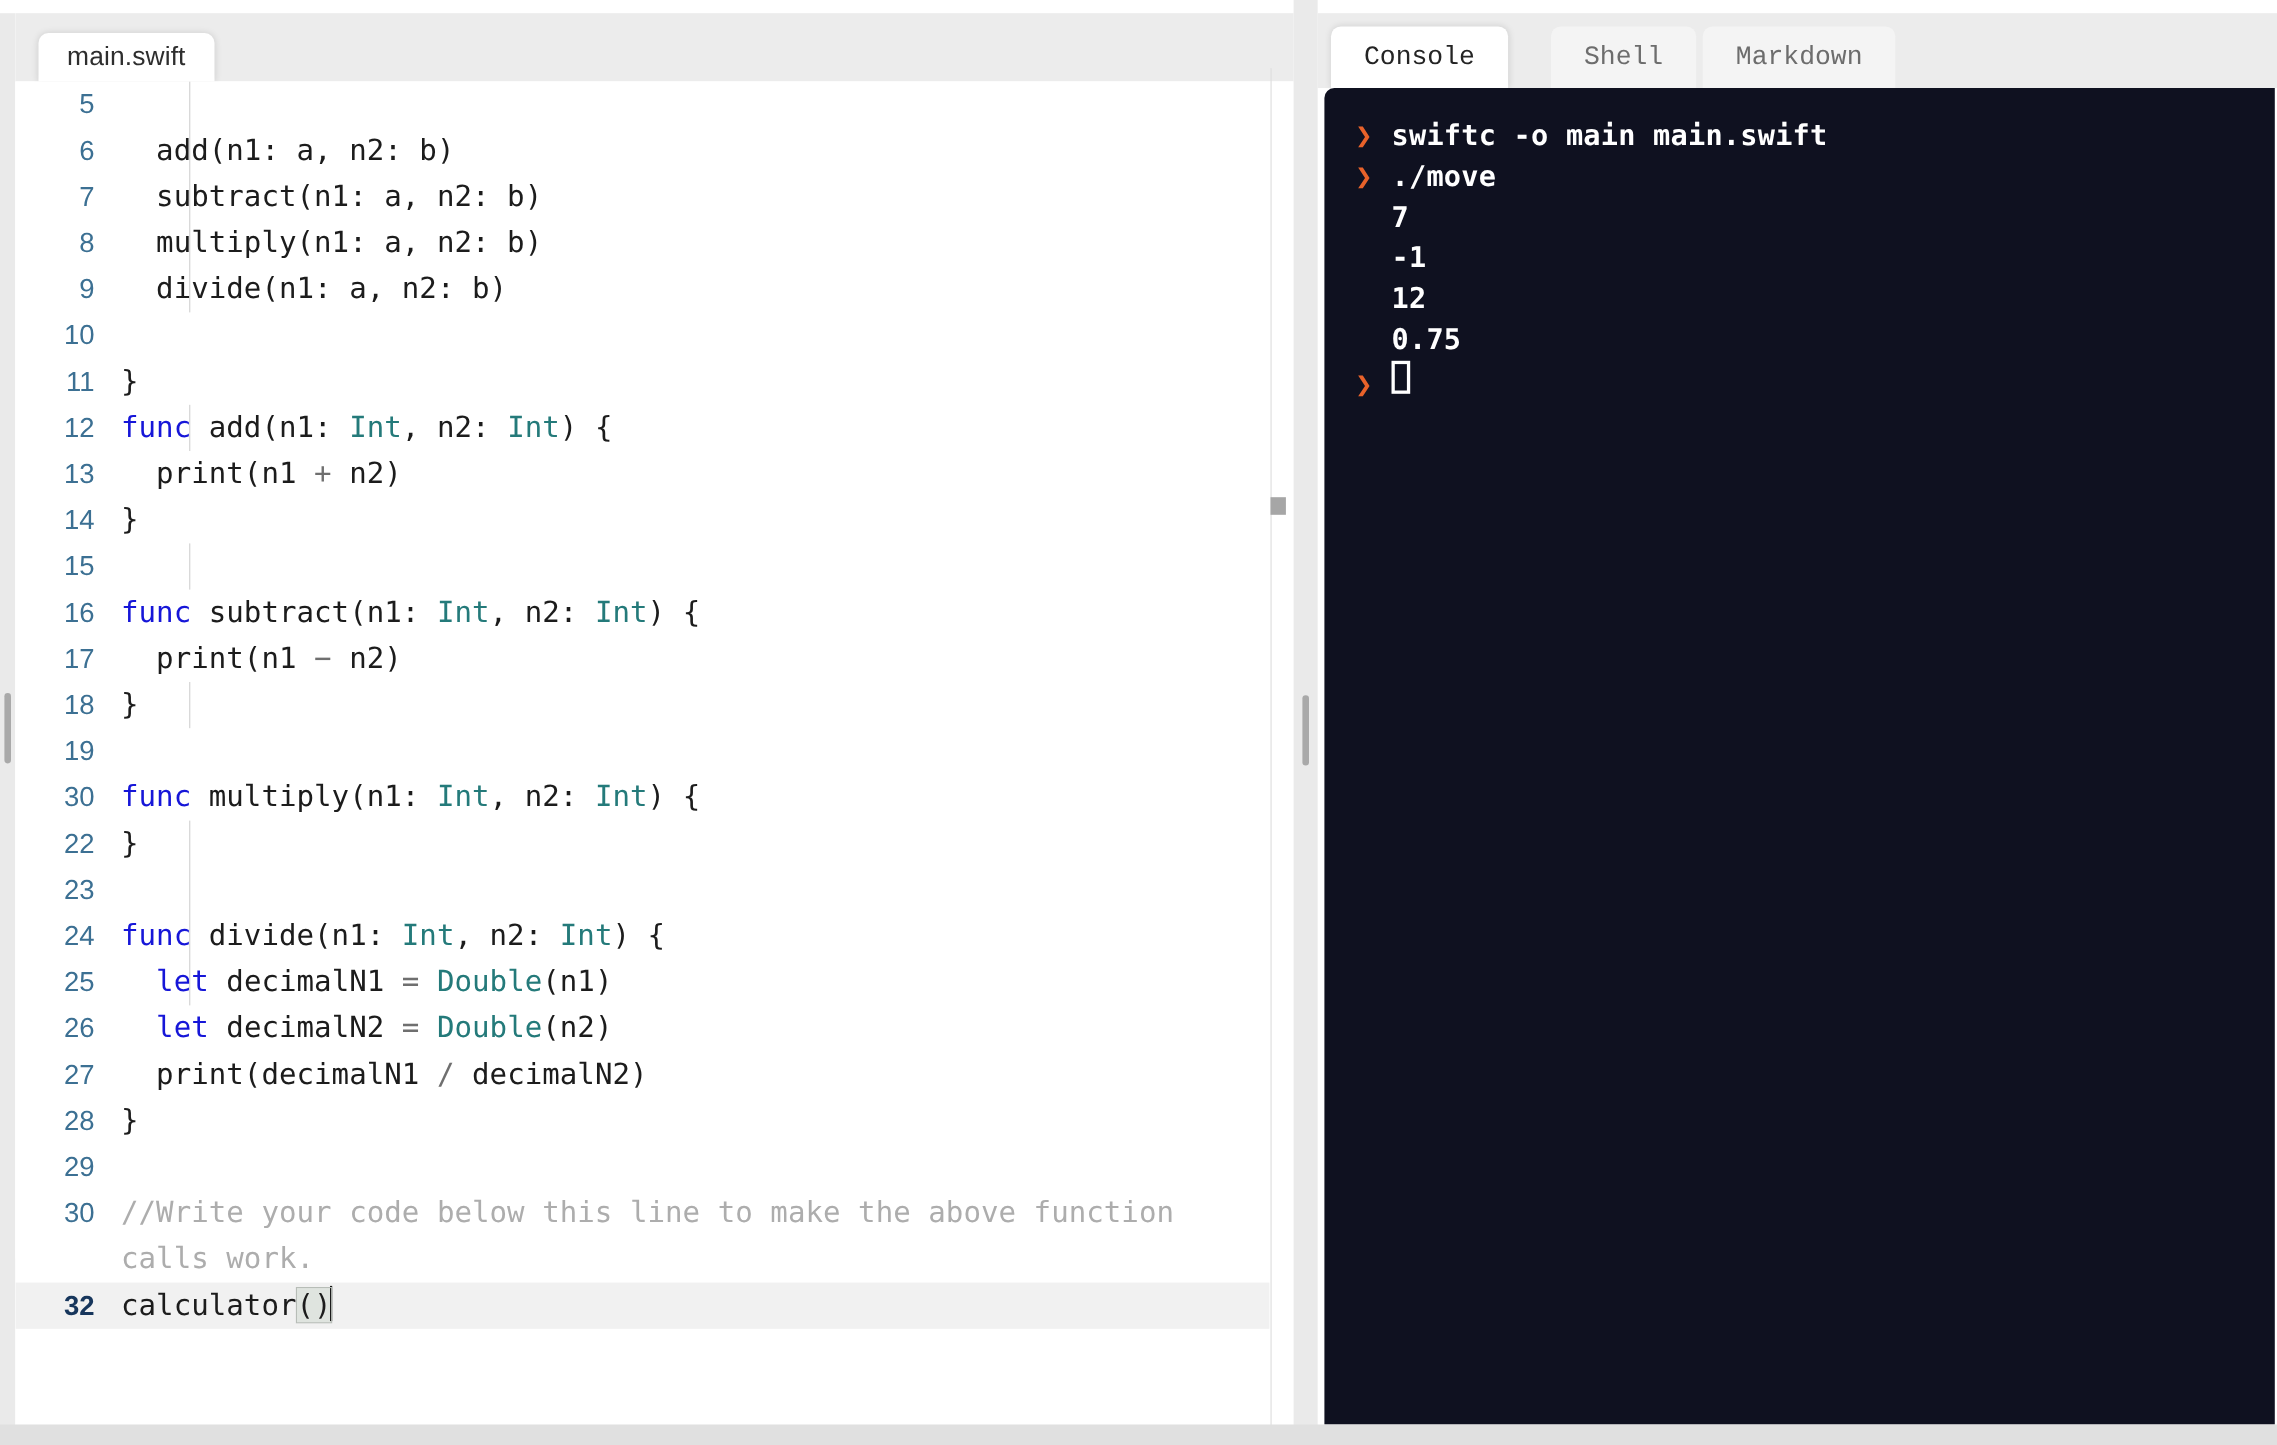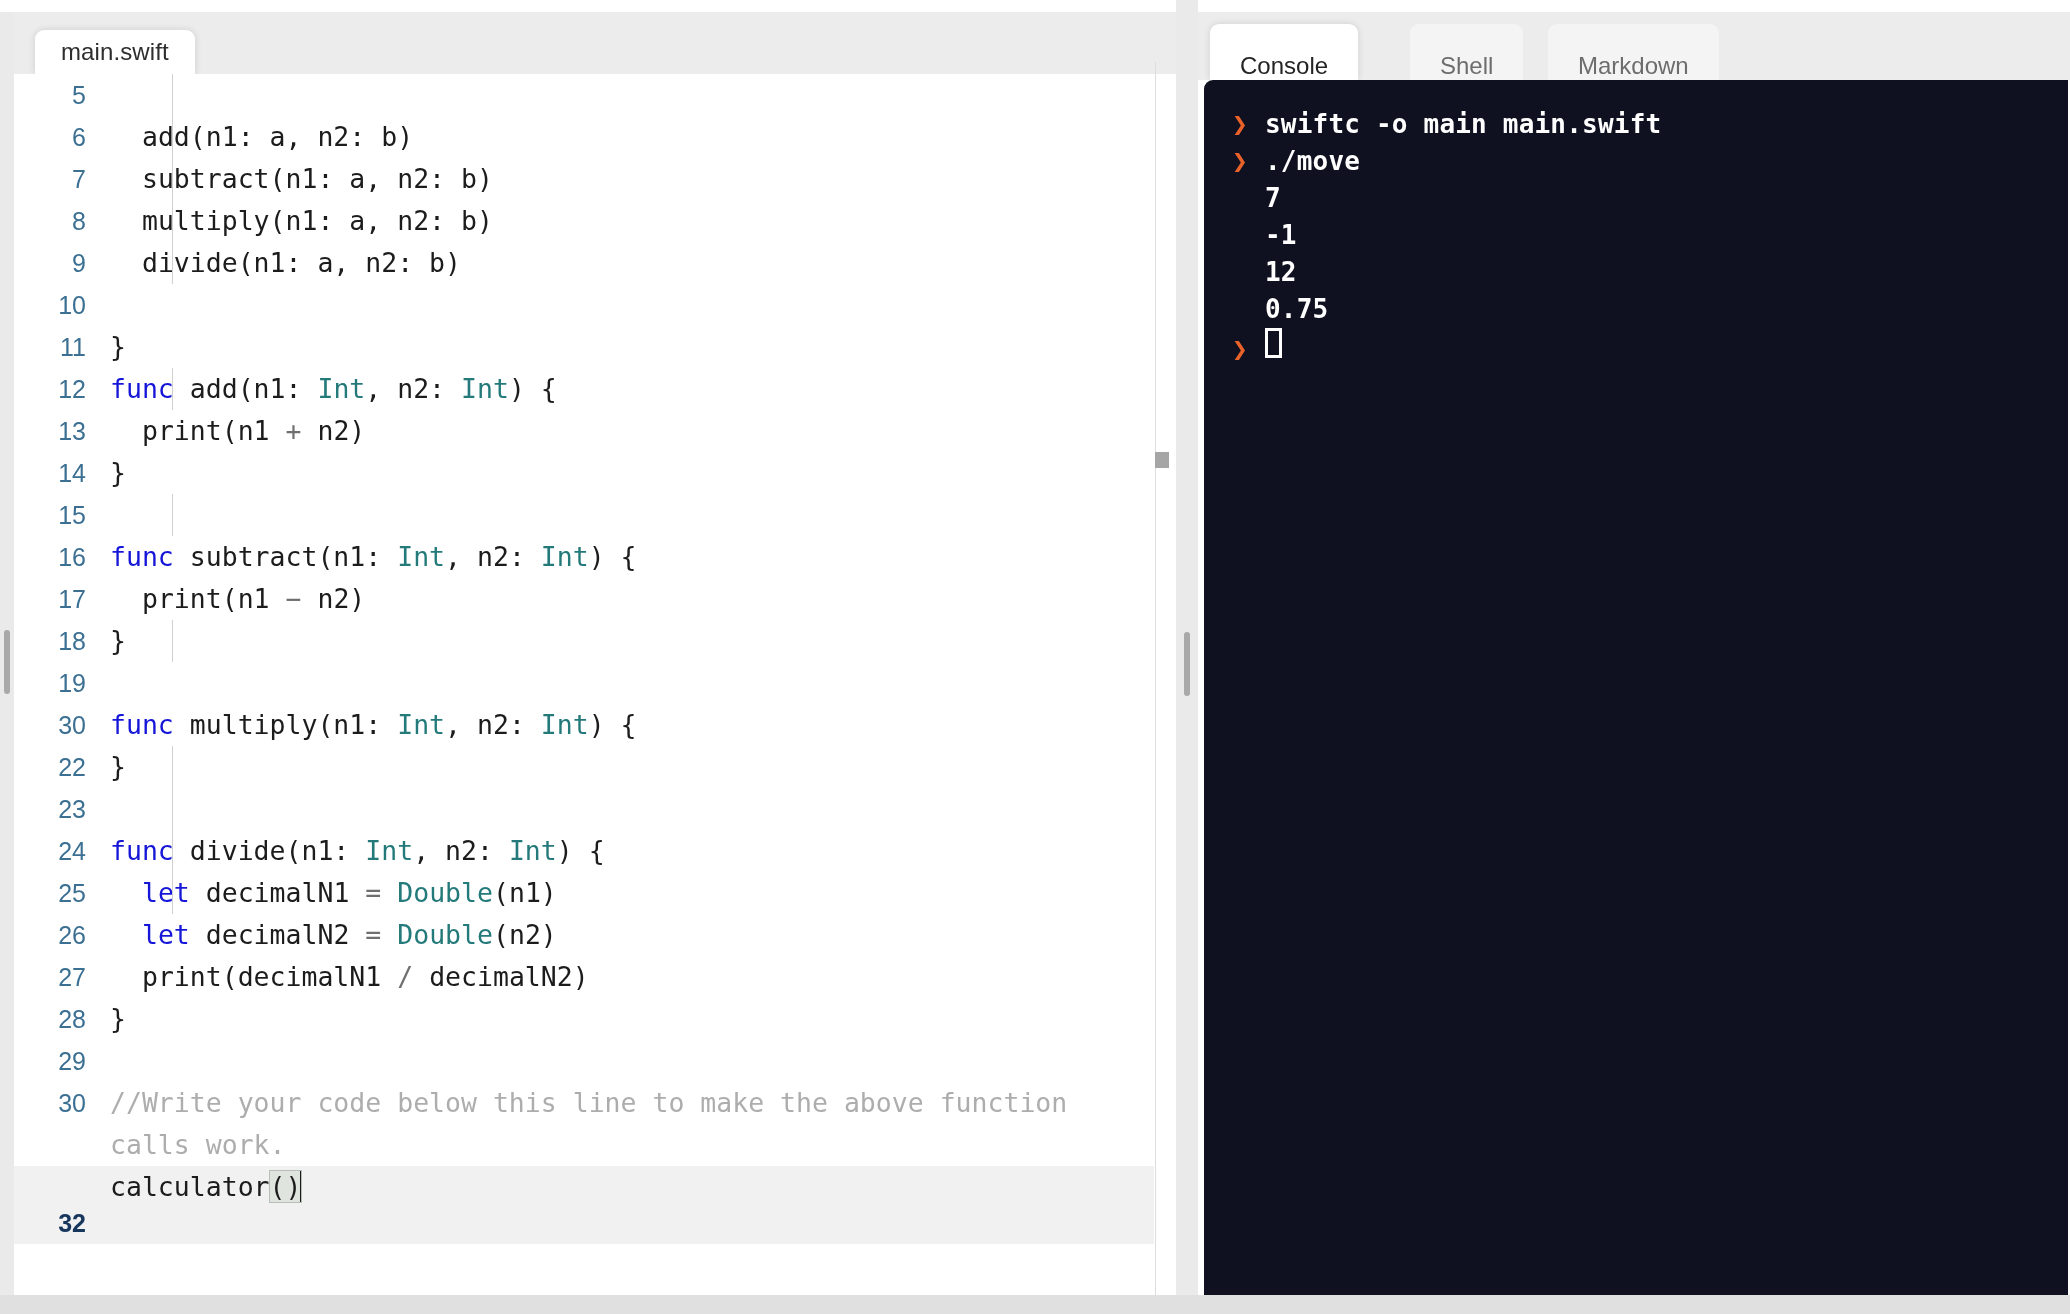--- a/index.html
+++ b/index.html
@@ -90,21 +90,21 @@
   .ln {
     flex: 0 0 96px;
     text-align: right;
     padding-right: 24px;
     color: #3c7093;
     font-family: "Liberation Sans", sans-serif;
     font-size: 25px;
     line-height: 42px;
     user-select: none;
   }
-  .code-line.active .ln { color: #17365c; font-weight: 600; margin-top: 36px; }
+  .code-line.active .ln { color: #17365c; font-weight: 600; }
 
   .lt {
     flex: 1 1 auto;
     color: #1c1c1c;
     white-space: pre-wrap;
     line-height: 42px;
     padding-right: 0;
   }
 
   
@@ -173,25 +173,26 @@
   .console-tabbar {
     position: absolute;
     left: 0; top: 12px;
     width: 872px; height: 68px;
     background: #ececec;
   }
   .ctab {
     position: absolute;
     top: 12px;
     height: 56px;
-    display: flex; align-items: flex-end;
+    display: flex; align-items: center;
     padding: 0 30px;
     border-radius: 9px 9px 0 0;
     font-size: 24px;
     white-space: nowrap;
+    font-family: Liberation Mono, monospace;
   }
   .ctab.active {
     background: #ffffff;
     color: #242424;
     box-shadow: 0 0 7px rgba(0,0,0,0.12);
   }
   .ctab.inactive {
     background: #f4f4f4;
     color: #6d6d6d;
   }

